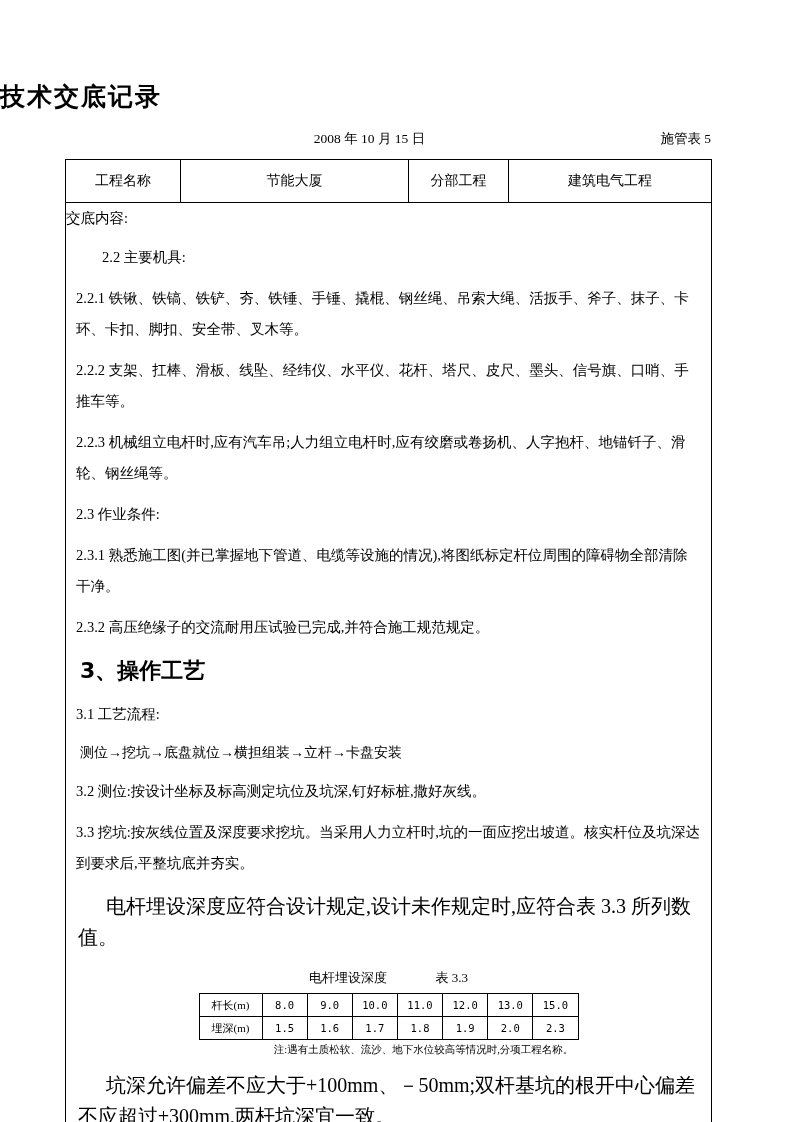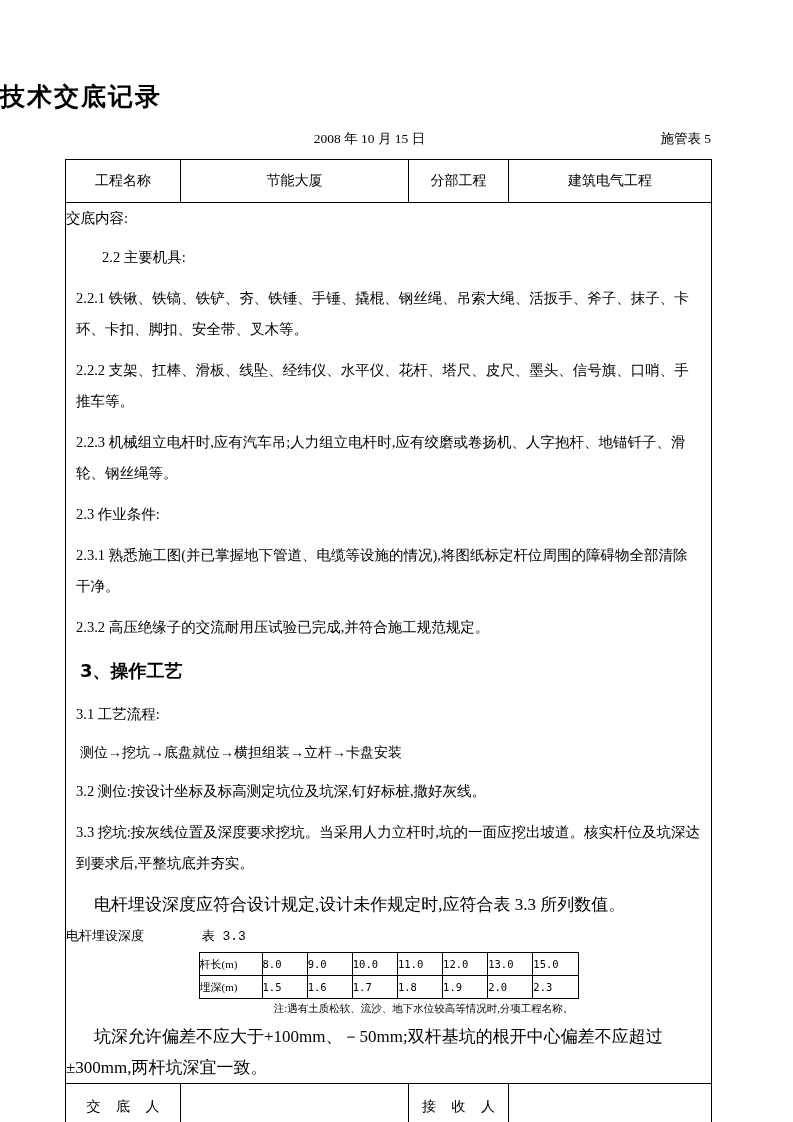--- a/index.html
+++ b/index.html
@@ -90,73 +90,74 @@
   .indent {
     text-indent: 28px;
     margin: 8px;
   }
   .noindent {
     margin: 10px;
   }
   .sec-head {
     font-family: "DejaVu Sans", "Liberation Sans", sans-serif;
     font-weight: bold;
-    font-size: 18px;
+    font-size: 22px;
     line-height: 36px;
     margin: 5px 0 2px 0;
     text-indent: 14px;
   }
   .flow-line {
     font-size: 14px;
     line-height: 26px;
     text-indent: 14px;
     margin: 0;
   }
 
   
   .table-caption {
+    text-align: center;
     font-size: 13px;
     line-height: 26px;
     margin: 4px 0 2px 0;
-    font-family: Liberation Mono, monospace;
   }
   .table-caption .gap {
     display: inline-block;
     width: 42px;
   }
   .data-table {
     border-collapse: collapse;
     table-layout: fixed;
     margin: 0 auto;
     width: 380px;
     font-family: "DejaVu Sans Mono", "Liberation Mono", monospace;
   }
   .data-table td {
     border: 1px solid #000000;
     height: 20px;
+    text-align: center;
     font-size: 10.5px;
     padding: 1px 0;
   }
   .data-table td.rowhead {
     width: 62px;
     font-family: "Liberation Serif", "DejaVu Serif", serif;
     font-size: 11px;
   }
   .table-note {
     text-align: center;
     font-size: 10.5px;
     line-height: 17px;
     margin: 1px 0 4px 0;
     padding-left: 70px;
   }
   .post-table-para {
-    font-size: 17px;
+    font-size: 20px;
     line-height: 31px;
     text-indent: 28px;
-    margin: 0;
+    margin: 12px;
   }
 
   
   .sig-cell {
     height: 46px;
     text-align: center;
     font-size: 14px;
   }
   .sig-cell.spaced {
     letter-spacing: 6px;

